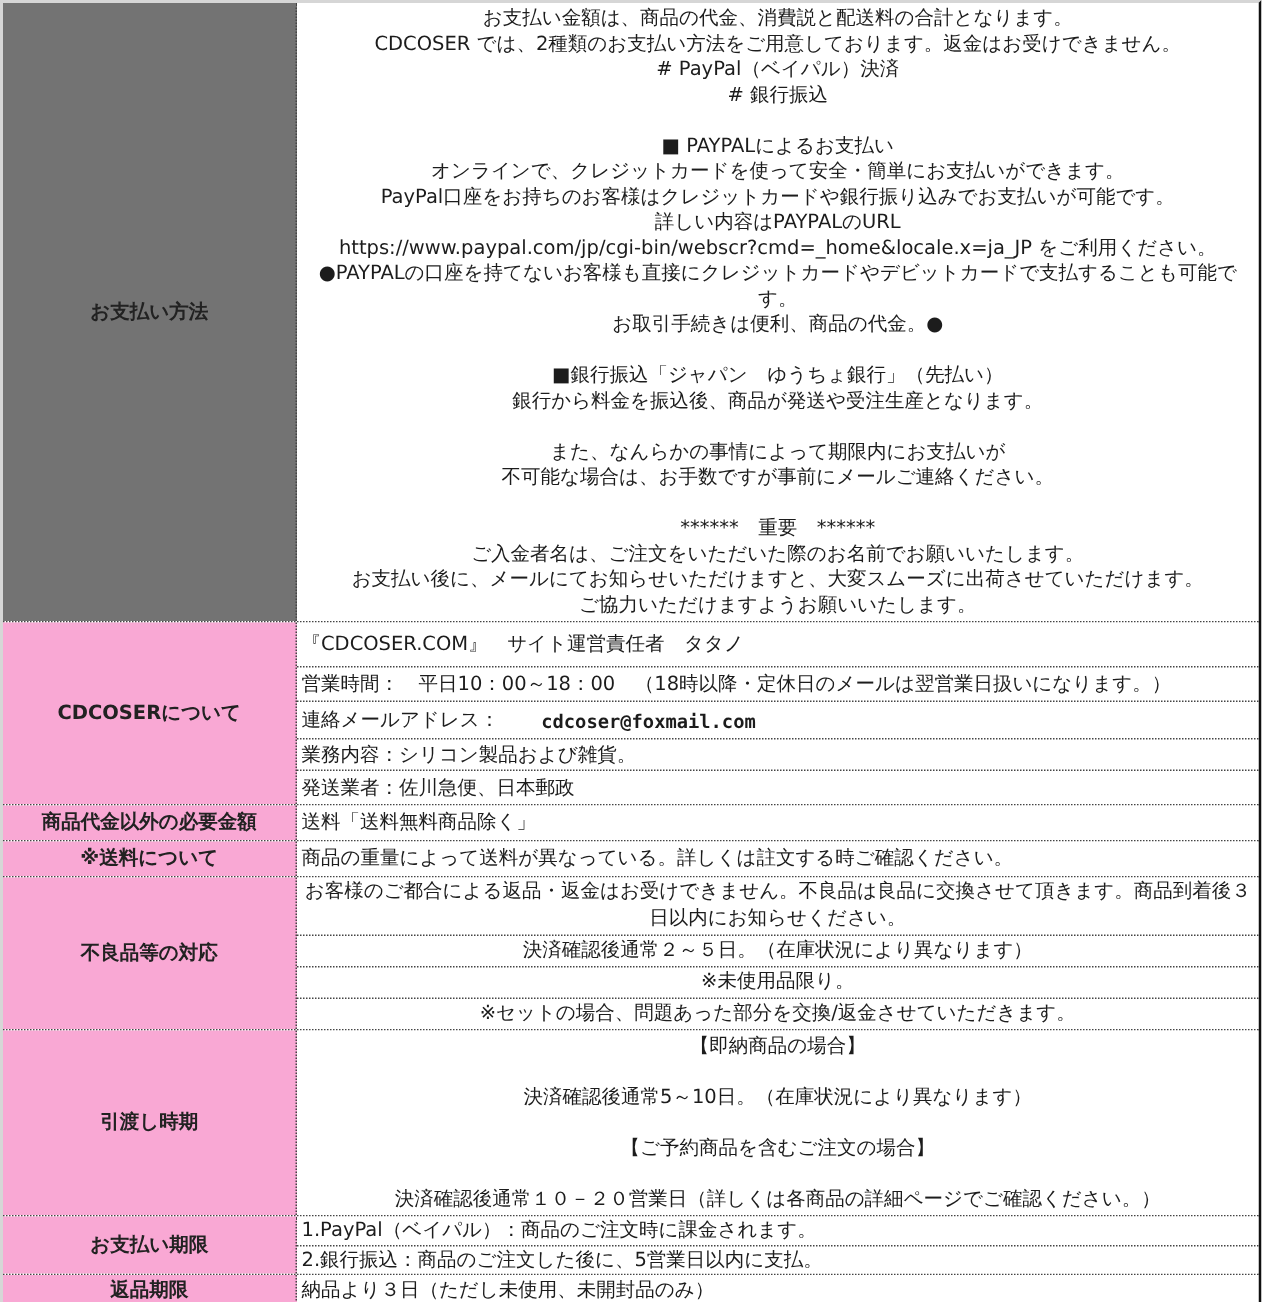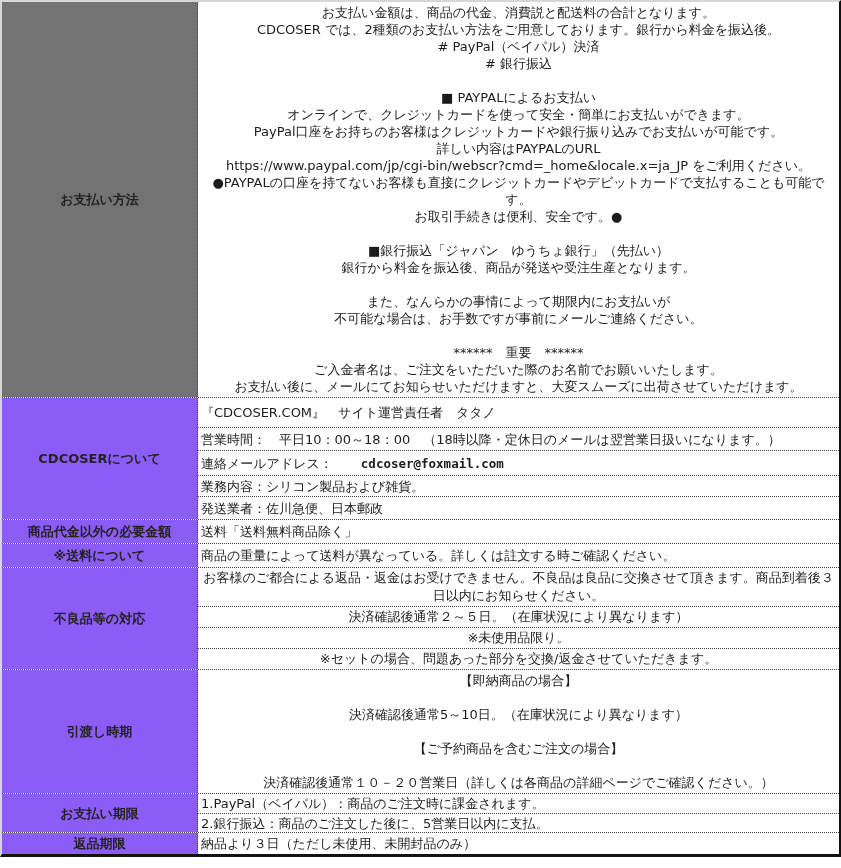--- a/index.html
+++ b/index.html
@@ -24,21 +24,21 @@
     align-items: stretch;
   }
   .row + .row {
     border-top: 1px dotted #444444;
   }
   .th {
     width: 196px;
     min-width: 196px;
     box-sizing: border-box;
     border-right: 1px dotted #444444;
-    background: #8b5cf6;
+    background: #f9a8d4;
     font-weight: bold;
     color: #222222;
     display: flex;
     align-items: center;
     justify-content: center;
     text-align: center;
     padding: 2px 4px;
   }
   .th.white-bg { background: #737373; }
   .td {
@@ -77,41 +77,42 @@
 </style>
 </head>
 <body>
 
 <div class="shop-table">
 
   <div class="row">
     <div class="th white-bg">お支払い方法</div>
     <div class="td">
         <div class="line">お支払い金額は、商品の代金、消費説と配送料の合計となります。</div>
-        <div class="line">CDCOSER では、2種類のお支払い方法をご用意しております。銀行から料金を振込後。</div>
+        <div class="line">CDCOSER では、2種類のお支払い方法をご用意しております。返金はお受けできません。</div>
         <div class="line"># PayPal（ベイパル）決済</div>
         <div class="line"># 銀行振込</div>
         <div class="line">&nbsp;</div>
         <div class="line">■ PAYPALによるお支払い</div>
         <div class="line">オンラインで、クレジットカードを使って安全・簡単にお支払いができます。</div>
         <div class="line">PayPal口座をお持ちのお客様はクレジットカードや銀行振り込みでお支払いが可能です。</div>
         <div class="line">詳しい内容はPAYPALのURL</div>
         <div class="line">https://www.paypal.com/jp/cgi-bin/webscr?cmd=_home&amp;locale.x=ja_JP をご利用ください。</div>
         <div class="line">●PAYPALの口座を持てないお客様も直接にクレジットカードやデビットカードで支払することも可能です。</div>
-        <div class="line">お取引手続きは便利、安全です。●</div>
+        <div class="line">お取引手続きは便利、商品の代金。●</div>
         <div class="line">&nbsp;</div>
         <div class="line">■銀行振込「ジャパン　ゆうちょ銀行」（先払い）</div>
         <div class="line">銀行から料金を振込後、商品が発送や受注生産となります。</div>
         <div class="line">&nbsp;</div>
         <div class="line">また、なんらかの事情によって期限内にお支払いが</div>
         <div class="line">不可能な場合は、お手数ですが事前にメールご連絡ください。</div>
         <div class="line">&nbsp;</div>
         <div class="line">******　重要　******</div>
         <div class="line">ご入金者名は、ご注文をいただいた際のお名前でお願いいたします。</div>
         <div class="line">お支払い後に、メールにてお知らせいただけますと、大変スムーズに出荷させていただけます。</div>
+        <div class="line">ご協力いただけますようお願いいたします。</div>
       </div>
   </div>
 
   <div class="row">
     <div class="th">CDCOSERについて</div>
     <div class="td no-pad">
       <div class="sub h29">『CDCOSER.COM』　サイト運営責任者　タタノ</div>
       <div class="sub h23">営業時間：　平日10：00～18：00　（18時以降・定休日のメールは翌営業日扱いになります。）</div>
       <div class="sub h25">
         <span>連絡メールアドレス：</span>

